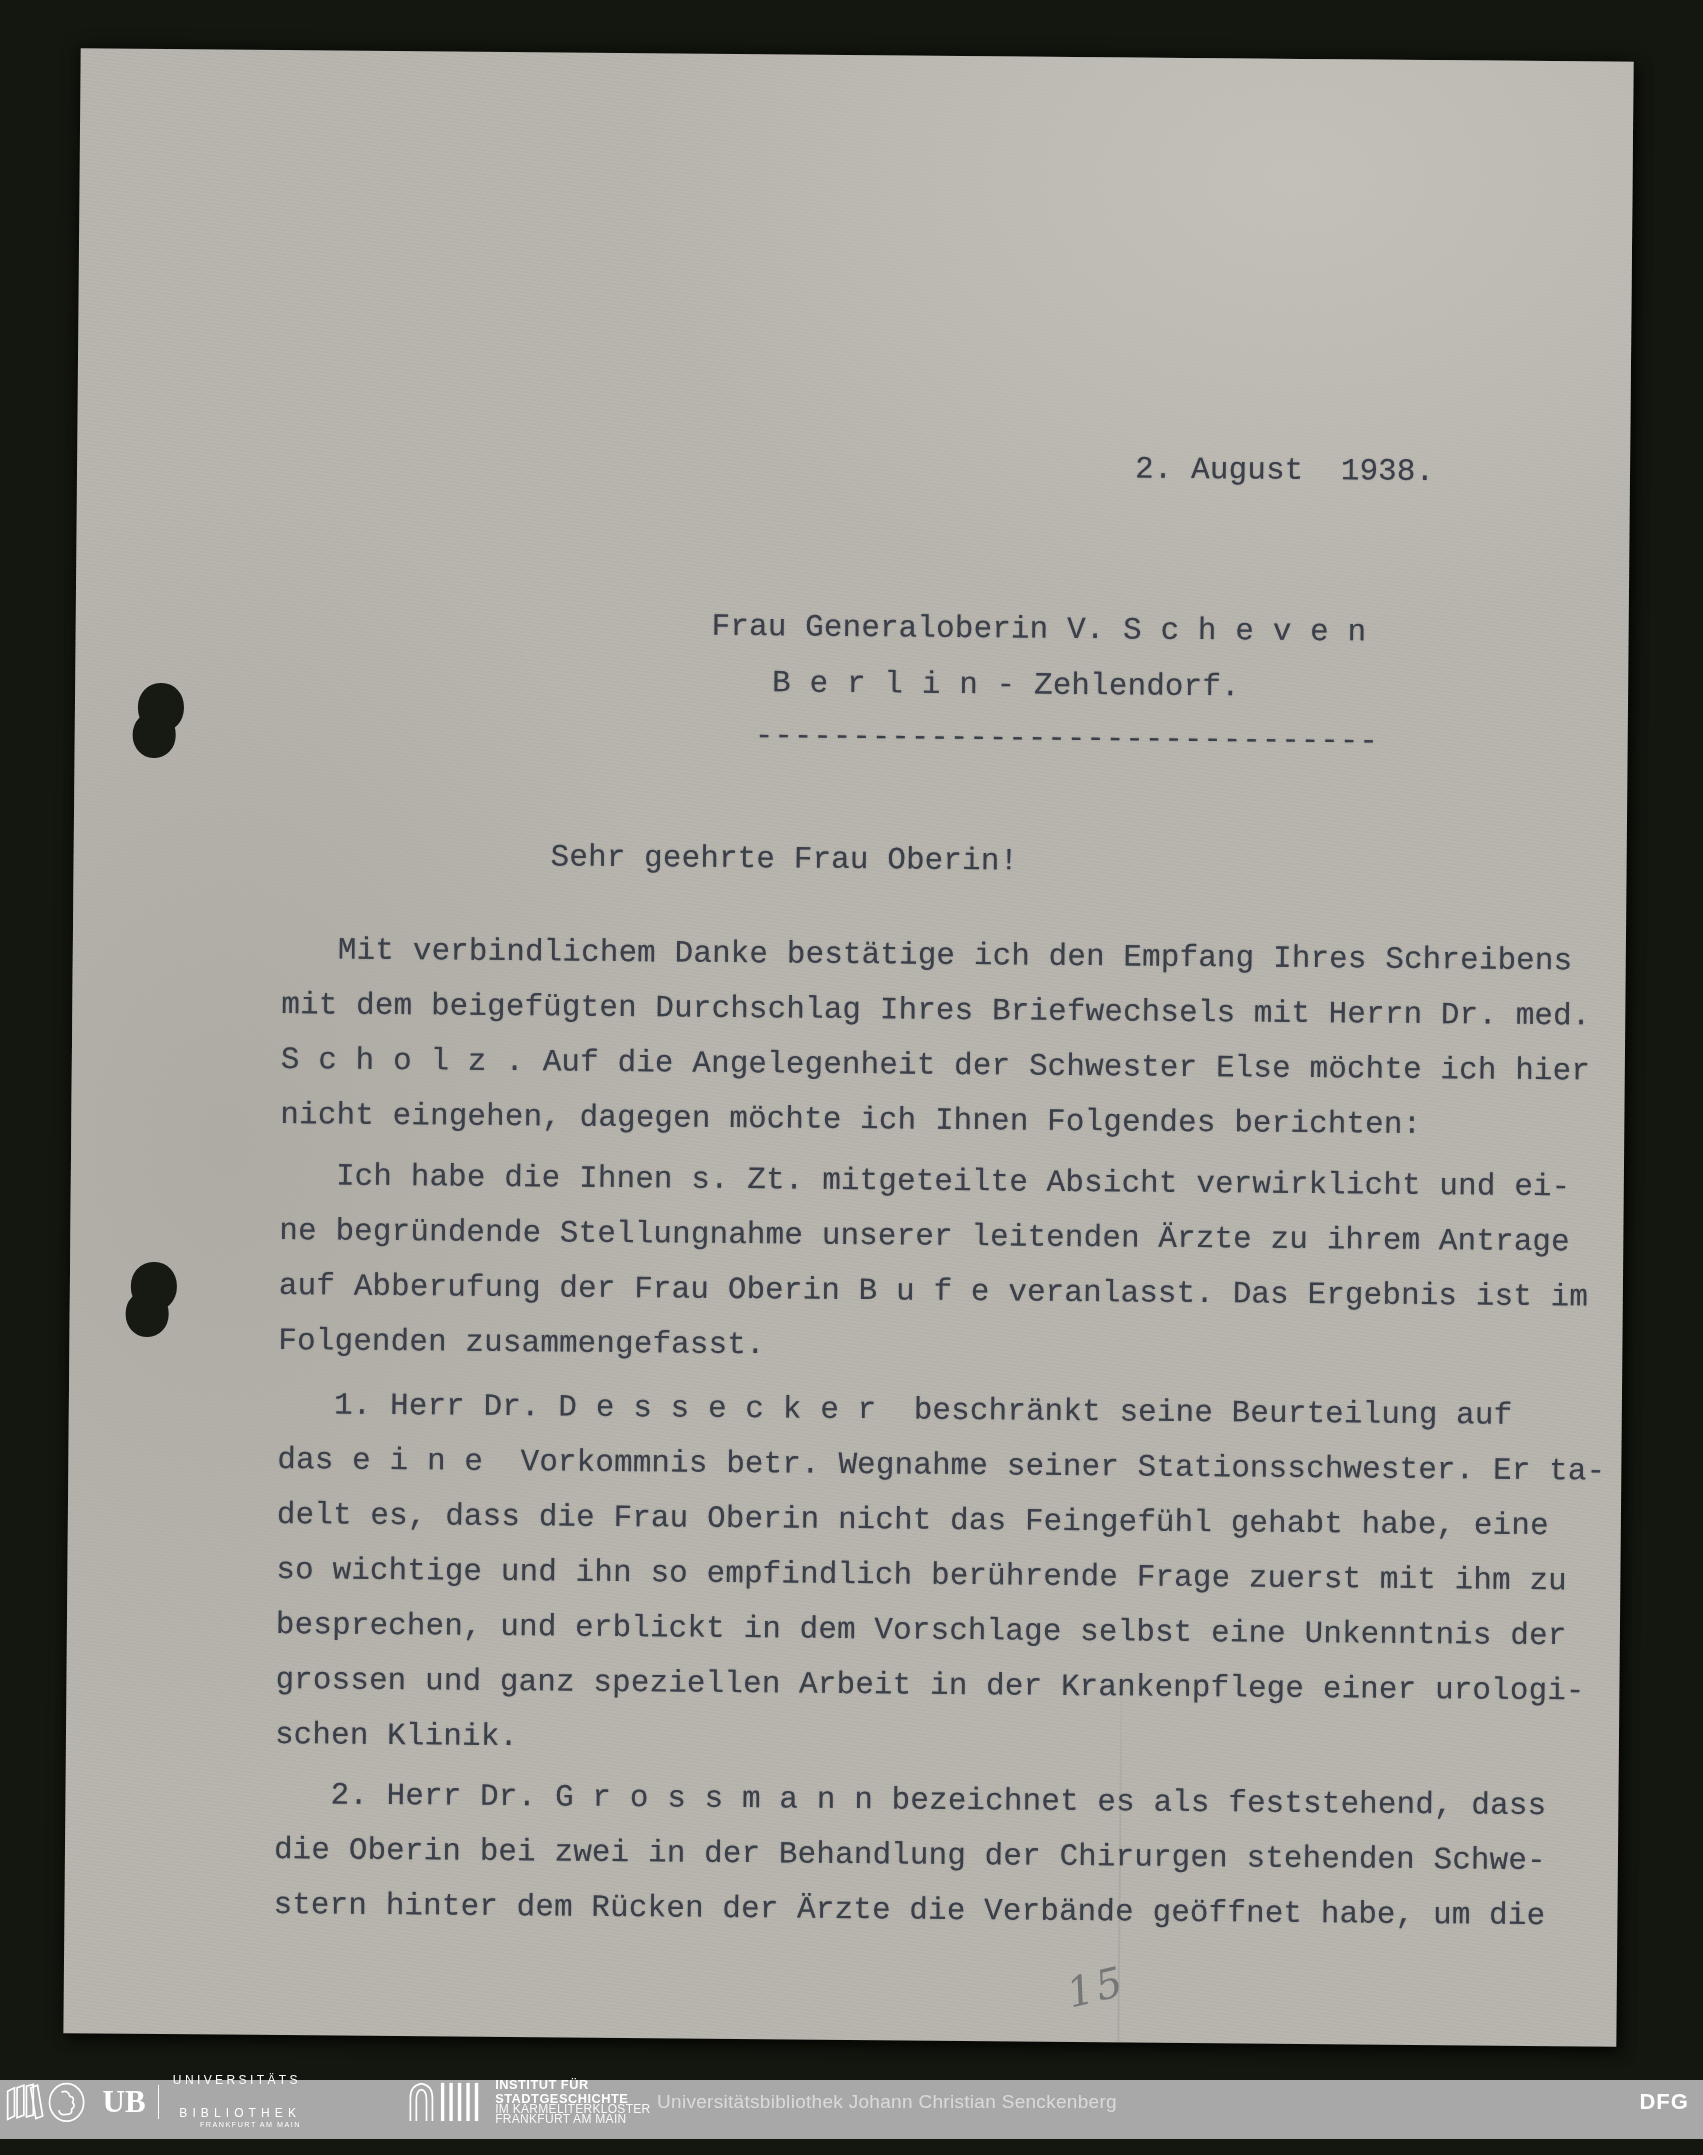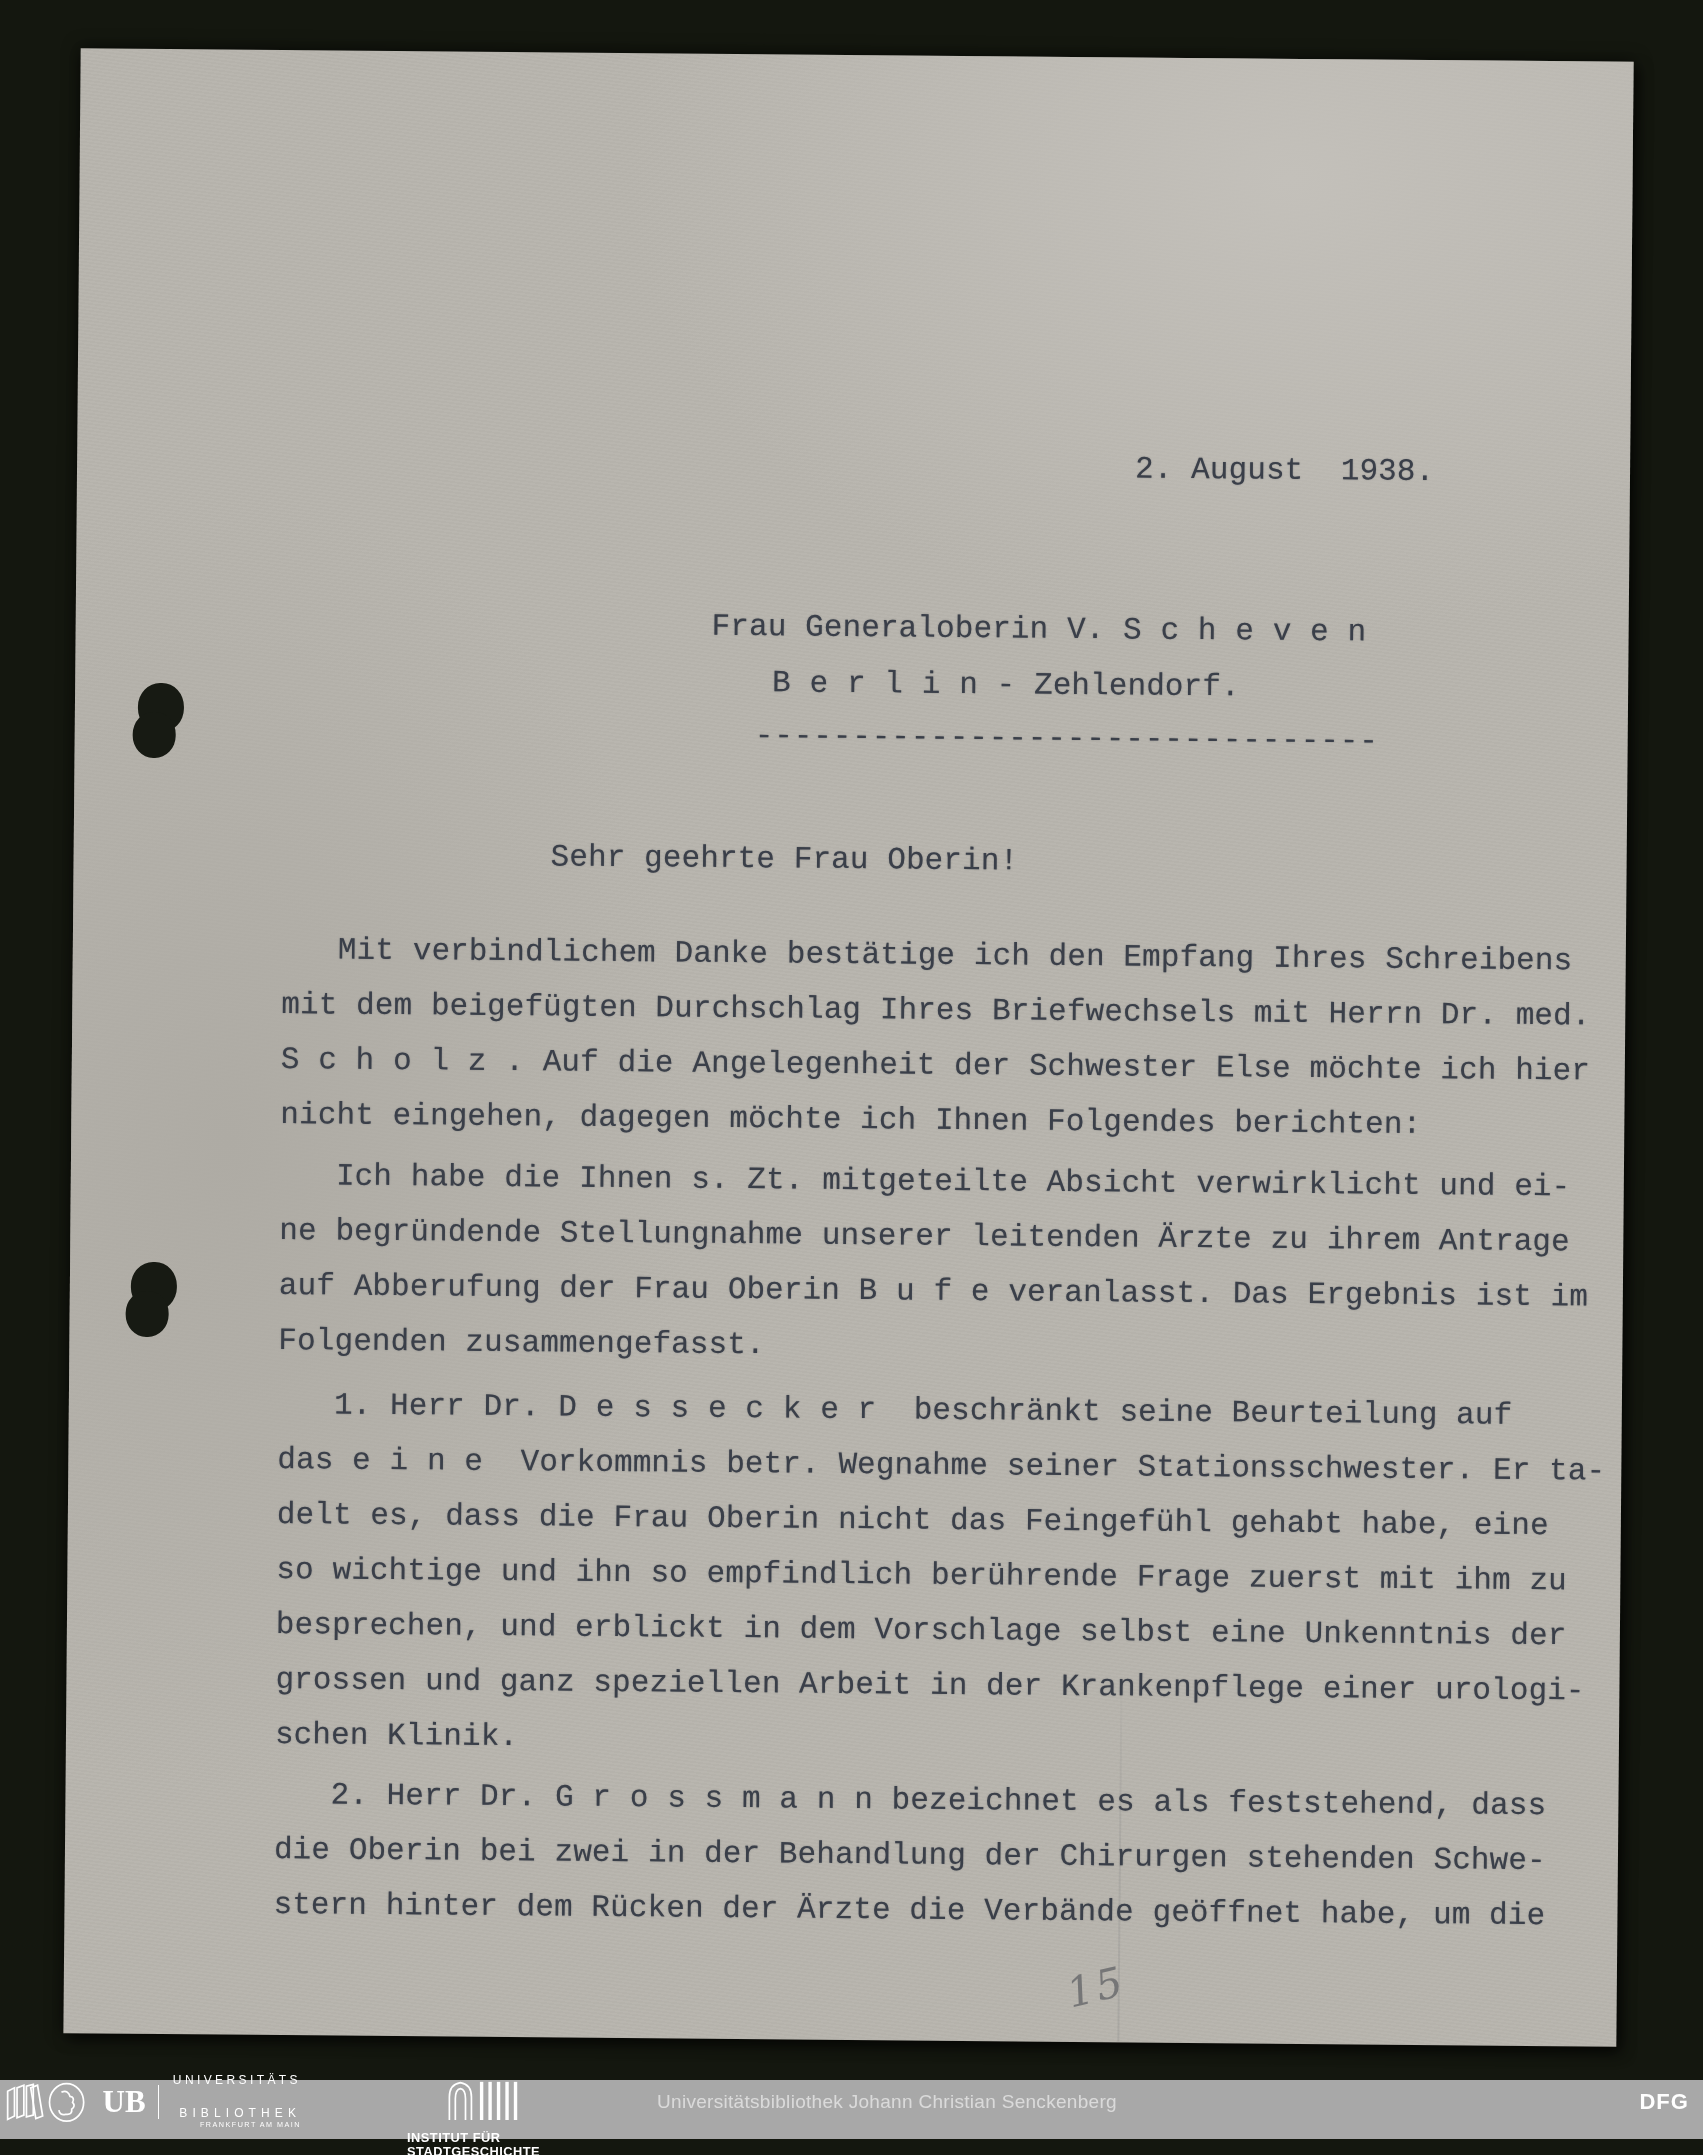--- a/index.html
+++ b/index.html
@@ -49,21 +49,21 @@
           background:var(--footer_bar);}
   .footer-item{position:absolute;top:0;height:43px;display:flex;align-items:center;}
   .ub-group{left:5.1px;gap:6.8px;}
   .ub-abbr{font-family:"Liberation Serif","DejaVu Serif",serif;font-weight:bold;
           font-size:31px;color:var(--logo_white);line-height:37px;margin-left:1.7px;}
   .ub-sep{width:1.7px;height:34px;background:var(--logo_white);margin:0 6.8px 0 5.1px;}
   .ub-text{display:flex;flex-direction:column;justify-content:center;color:var(--logo_white);text-align:right;}
   .ub-text .l1{font-size:12px;letter-spacing:3.4px;line-height:12.8px;}
   .ub-text .l2{font-size:12px;letter-spacing:5.1px;line-height:12.8px;margin-top:20px;}
   .ub-text .l3{font-size:7.2px;letter-spacing:1.5px;line-height:9.4px;}
-  .inst-group{left:407px;gap:10.2px;flex-direction:column;}
+  .inst-group{left:407px;gap:10.2px;}
   .inst-text{display:flex;flex-direction:column;justify-content:center;color:var(--logo_white);}
   .inst-text .b{font-size:12.8px;font-weight:bold;letter-spacing:0.5px;line-height:13.6px;}
   .inst-text .s{font-size:12px;letter-spacing:0.3px;line-height:9.8px;opacity:0.92;}
   .credit{left:630px;color:var(--credit_text);font-size:19px;letter-spacing:0.3px;opacity:0.9;margin-left:27px;}
   .dfg{right:15.3px;left:auto;color:var(--logo_white);font-weight:bold;font-size:22px;
        letter-spacing:0.9px;font-family:"Liberation Sans",sans-serif;}
   svg{display:block;}
 </style>
 </head>
 <body>

